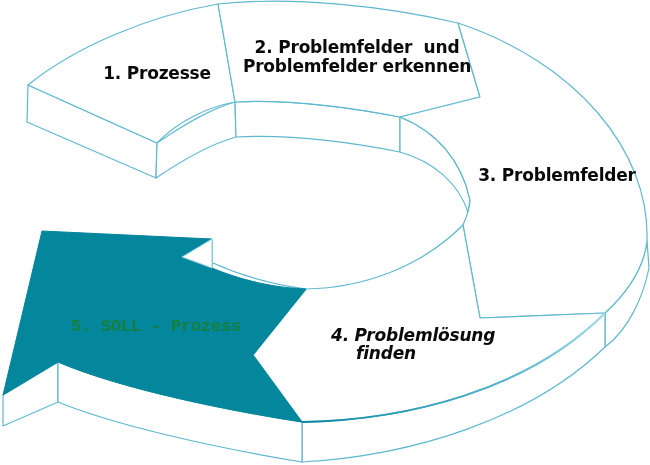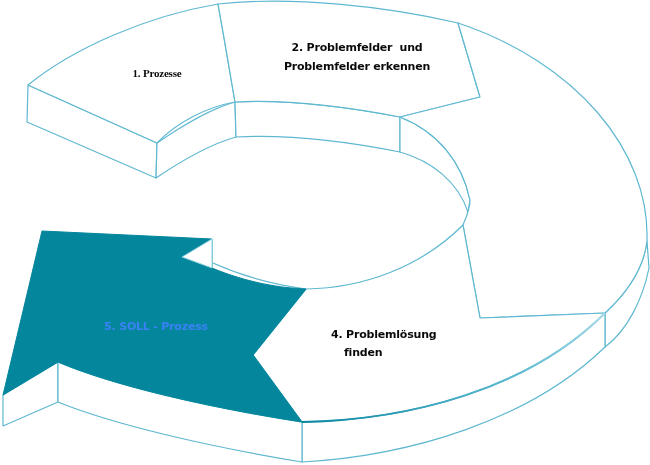--- a/index.html
+++ b/index.html
@@ -9,33 +9,33 @@
     background:#ffffff;
     overflow:hidden;
     font-family:"DejaVu Sans","Liberation Sans",sans-serif;
   }
   .stage svg{position:absolute;left:0;top:0;}
   .seg-label{
     position:absolute;
     transform:translate(-50%,-50%);
     text-align:center;
     font-weight:bold;
-    font-size:11px;
+    font-size:17px;
     line-height:19px;
     color:#0a0a0a;
     white-space:pre;
     letter-spacing:-0.2px;
   }
-  .seg-label .l2-indent{display:block;margin-left:13px;text-align:left;}
+  .seg-label .l2-indent{display:block;margin-left:25px;text-align:left;}
   .label-4{
     transform:none;
     text-align:left;
     line-height:18px;
   }
-  .label-5{color:#3b82f6;line-height:18px;}
+  .label-5{color:#15803d;line-height:18px;font-family:Liberation Mono, monospace;}
 </style>
 </head>
 <body>
 
 <div class="stage">
 
   <svg width="650" height="465" viewBox="0 0 650 465">
     <defs>
       <linearGradient id="edgeGrad" gradientUnits="userSpaceOnUse" x1="302" y1="422" x2="605" y2="313">
         <stop offset="0" stop-color="#0A87A0"></stop>
@@ -69,23 +69,23 @@
       <path d="M58,362 C112,385 205,407 302,422 L302,462 C205,446 112,424 58,402 Z"></path>
     </g>
 
     <path d="M302,422 C408,420 528,390 605,313" fill="none" stroke="url(#edgeGrad)" stroke-width="2"></path>
 
     <path fill="#04869C" stroke="#04869C" stroke-width="1" stroke-linejoin="round" d="M42,231 L212,239 L212,268 C248,283 281,288 306,289 L253,355 L302,422 C205,407 112,385 58,362 L3,395 Z"></path>
 
     <path fill="#ffffff" stroke="#8ED1E2" stroke-width="1" d="M212,239 L182,257 L212,268 Z"></path>
   </svg>
 
-  <div class="seg-label" style="left:157px;top:73px;font-family:Liberation Serif, serif;"><span>1. Prozesse</span><br></div>
+  <div class="seg-label" style="left:157px;top:73px;"><span>1. Prozesse</span><br></div>
 
   <div class="seg-label" style="left:357px;top:57px;"><span>2. Problemfelder  und</span><br><span>Problemfelder erkennen</span></div>
 
-  <div class="seg-label" style="left:557px;top:175px;"><br></div>
+  <div class="seg-label" style="left:557px;top:175px;"><span>3. Problemfelder</span><br></div>
 
-  <div class="seg-label label-4" style="left:331px;top:326px;"><span>4. Problemlösung</span><span class="l2-indent">finden</span></div>
+  <div class="seg-label label-4" style="left:331px;top:326px;font-style:italic;"><span>4. Problemlösung</span><span class="l2-indent">finden</span></div>
 
   <div class="seg-label label-5" style="left:156px;top:327px;"><span>5. SOLL - Prozess</span><br></div>
 
 </div>
 
 </body></html>

